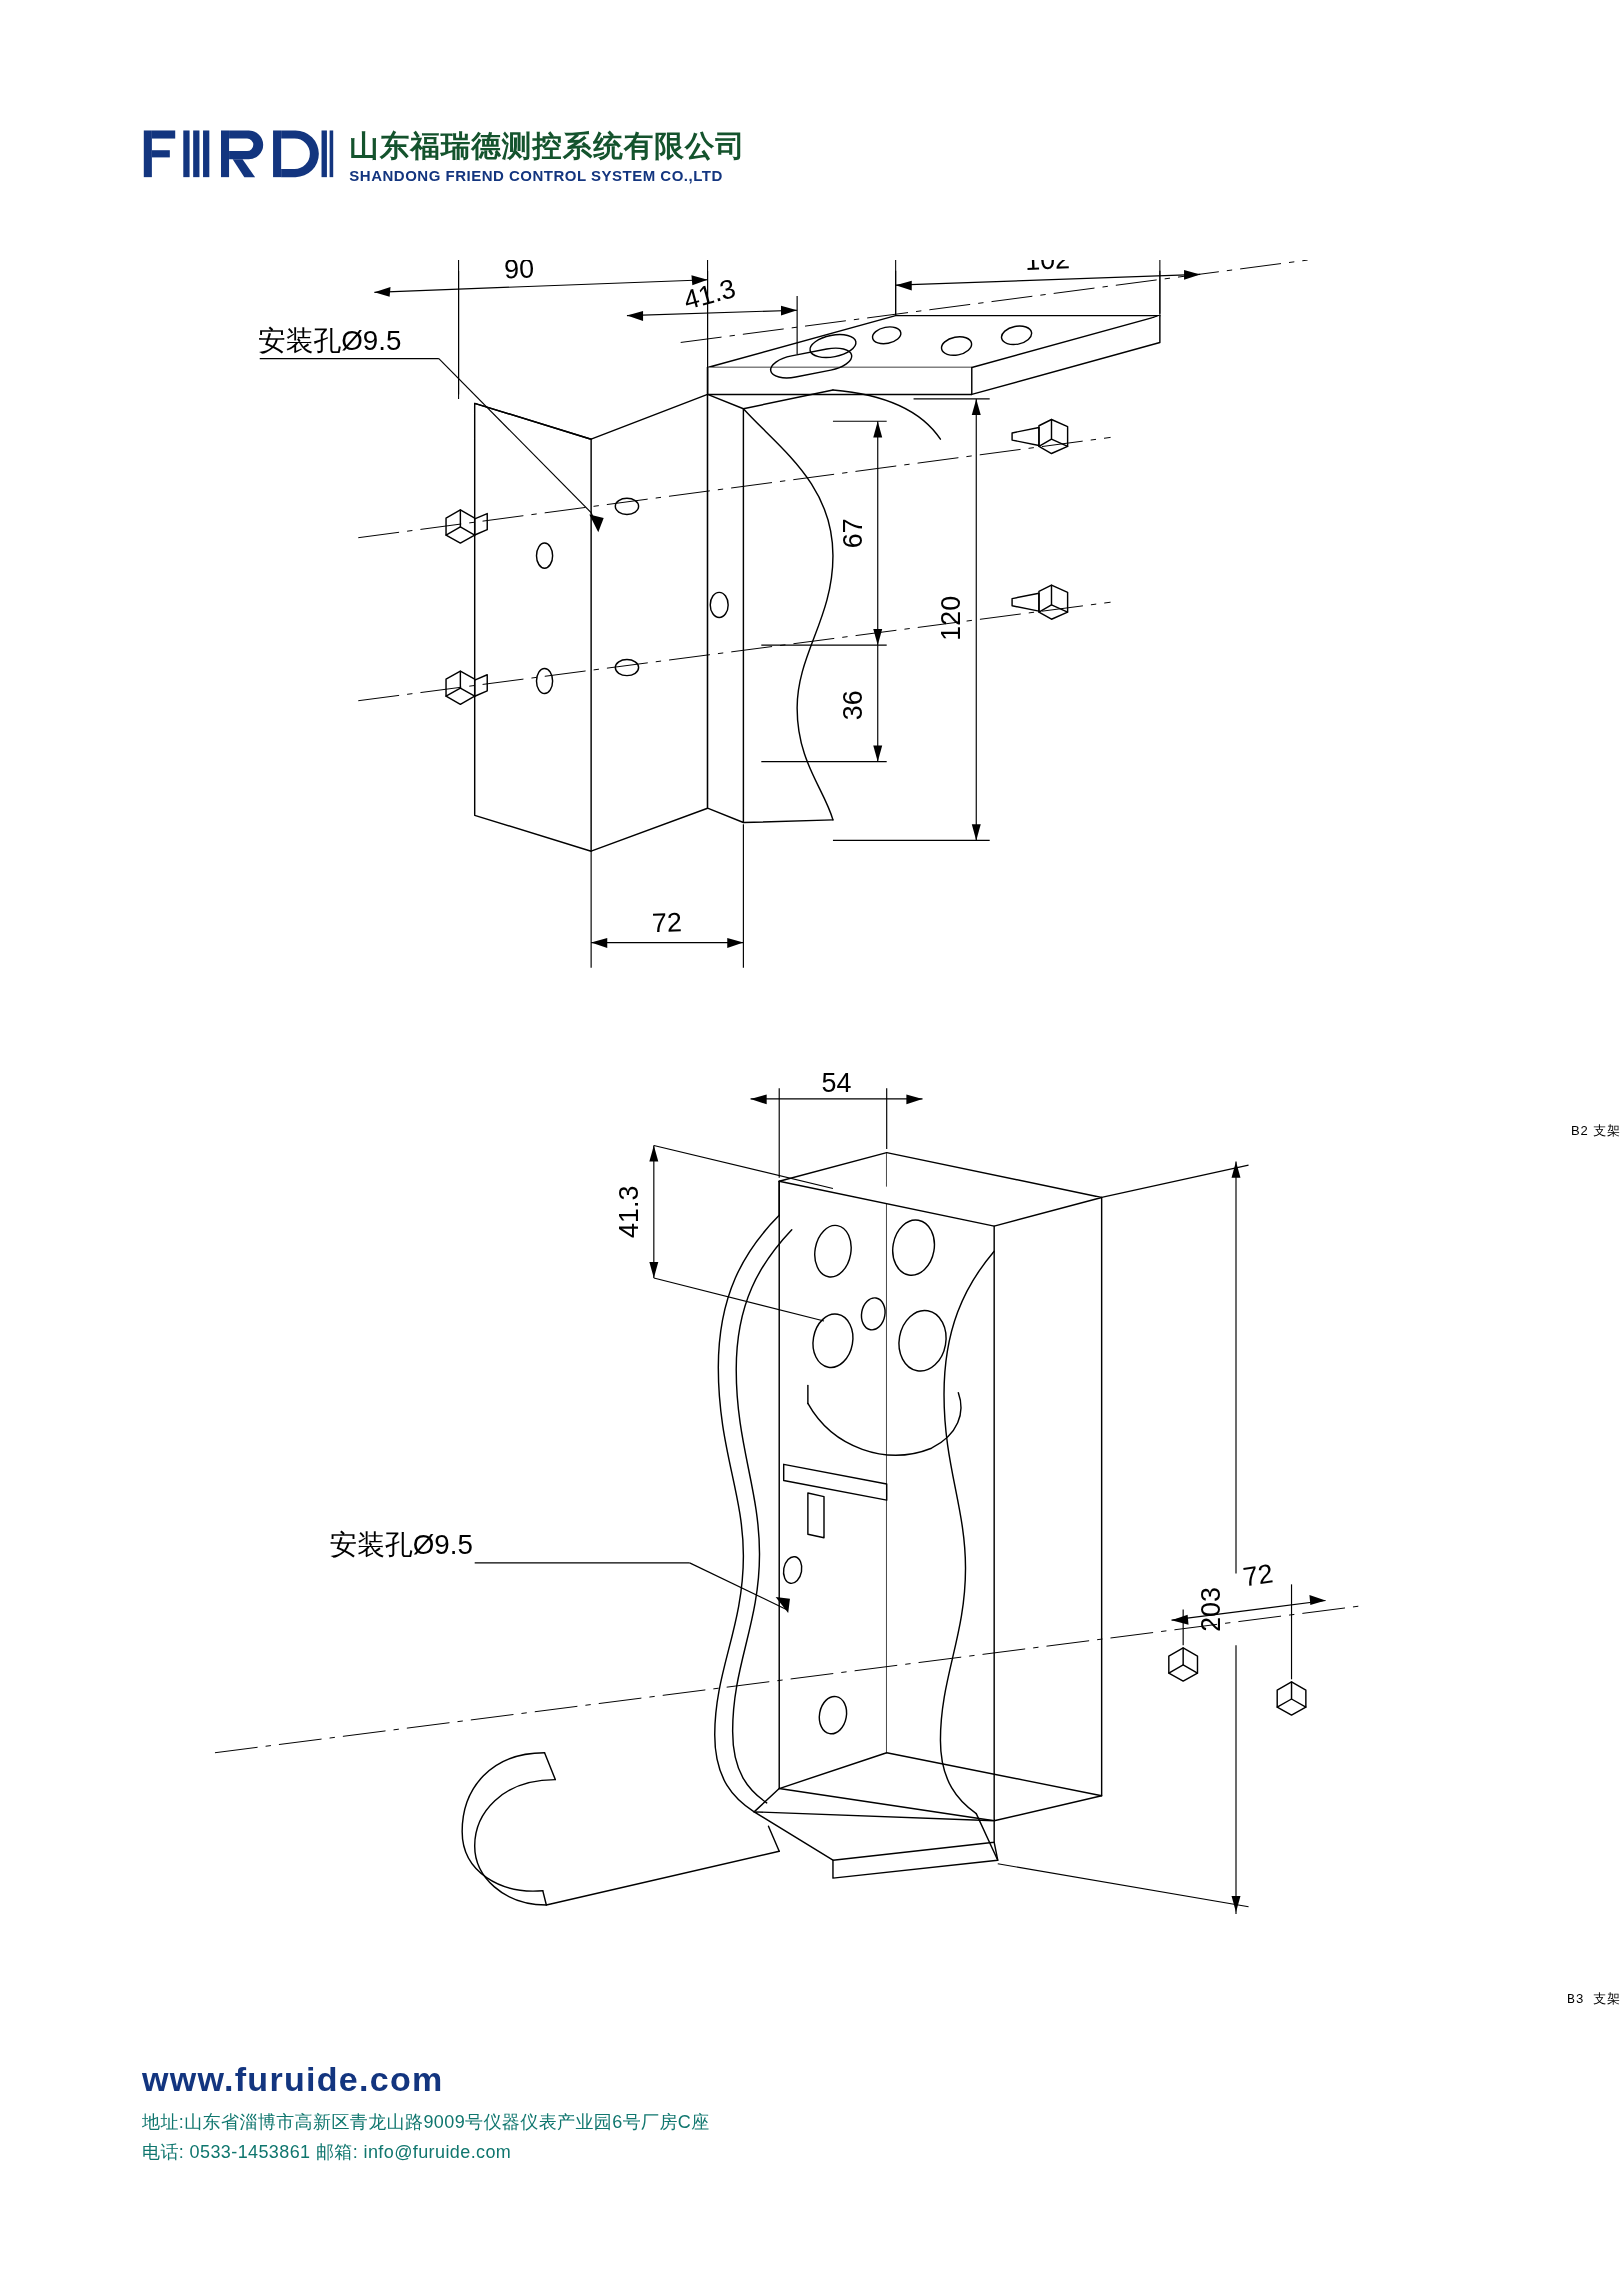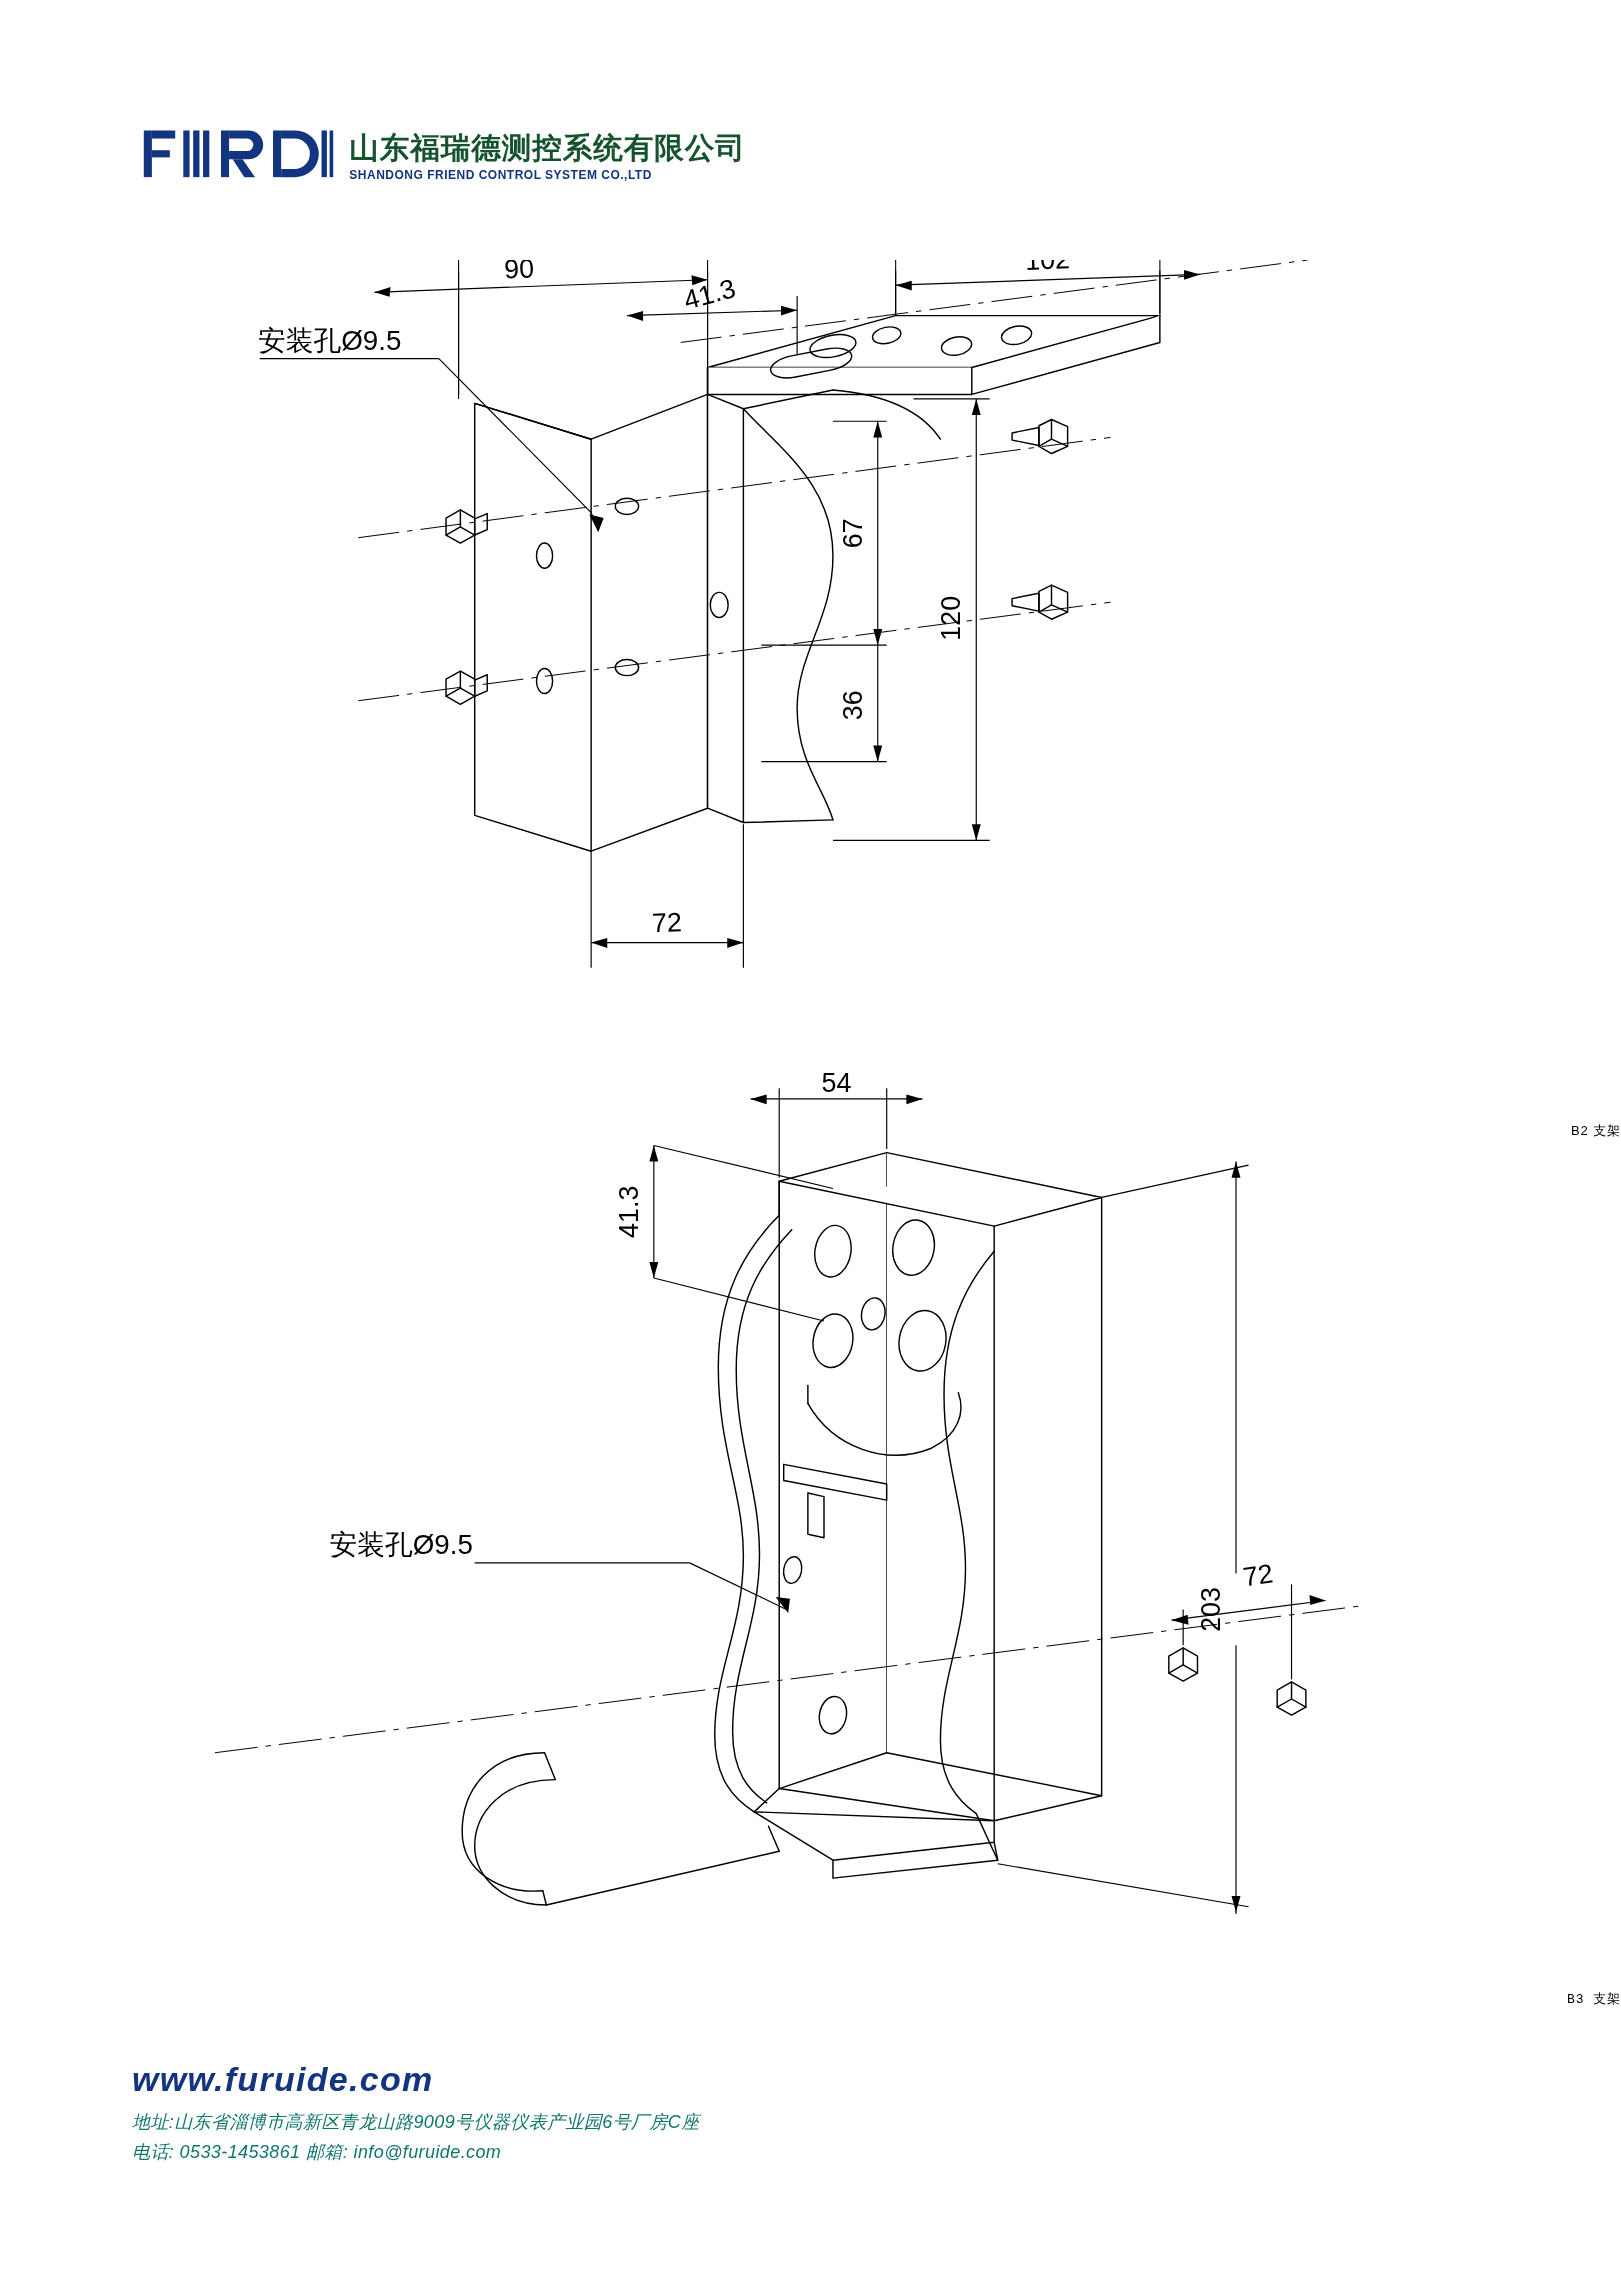--- a/index.html
+++ b/index.html
@@ -45,21 +45,21 @@
   }
   .company-cn {
     font-size: 29.6px;
     font-weight: bold;
     color: #14532d;
     letter-spacing: 0.9px;
     line-height: 1.15;
     white-space: nowrap;
   }
   .company-en {
-    font-size: 12px;
+    font-size: 15px;
     font-weight: bold;
     color: #13357f;
     letter-spacing: 0.5px;
     margin-top: 3.6px;
     white-space: nowrap;
   }
 
   
   .drawing {
     position: absolute;
@@ -75,24 +75,23 @@
     white-space: nowrap;
     text-align: right;
     margin-top: 36px;
   }
   #caption-b2 { left: 0; top: 1086px; width: 1621px; }
   #caption-b3 { left: 0; top: 1954px; width: 1621px; font-family: Liberation Mono, monospace; }
 
   
   .footer {
     position: absolute;
-    left: 132px;
+    left: 142px;
     top: 2060px;
     width: 1075px;
-    font-style: italic;
   }
   .footer-url {
     font-size: 34px;
     font-weight: bold;
     color: #13357f;
     letter-spacing: 1.3px;
   }
   .footer-line {
     font-size: 18px;
     color: #0f766e;

